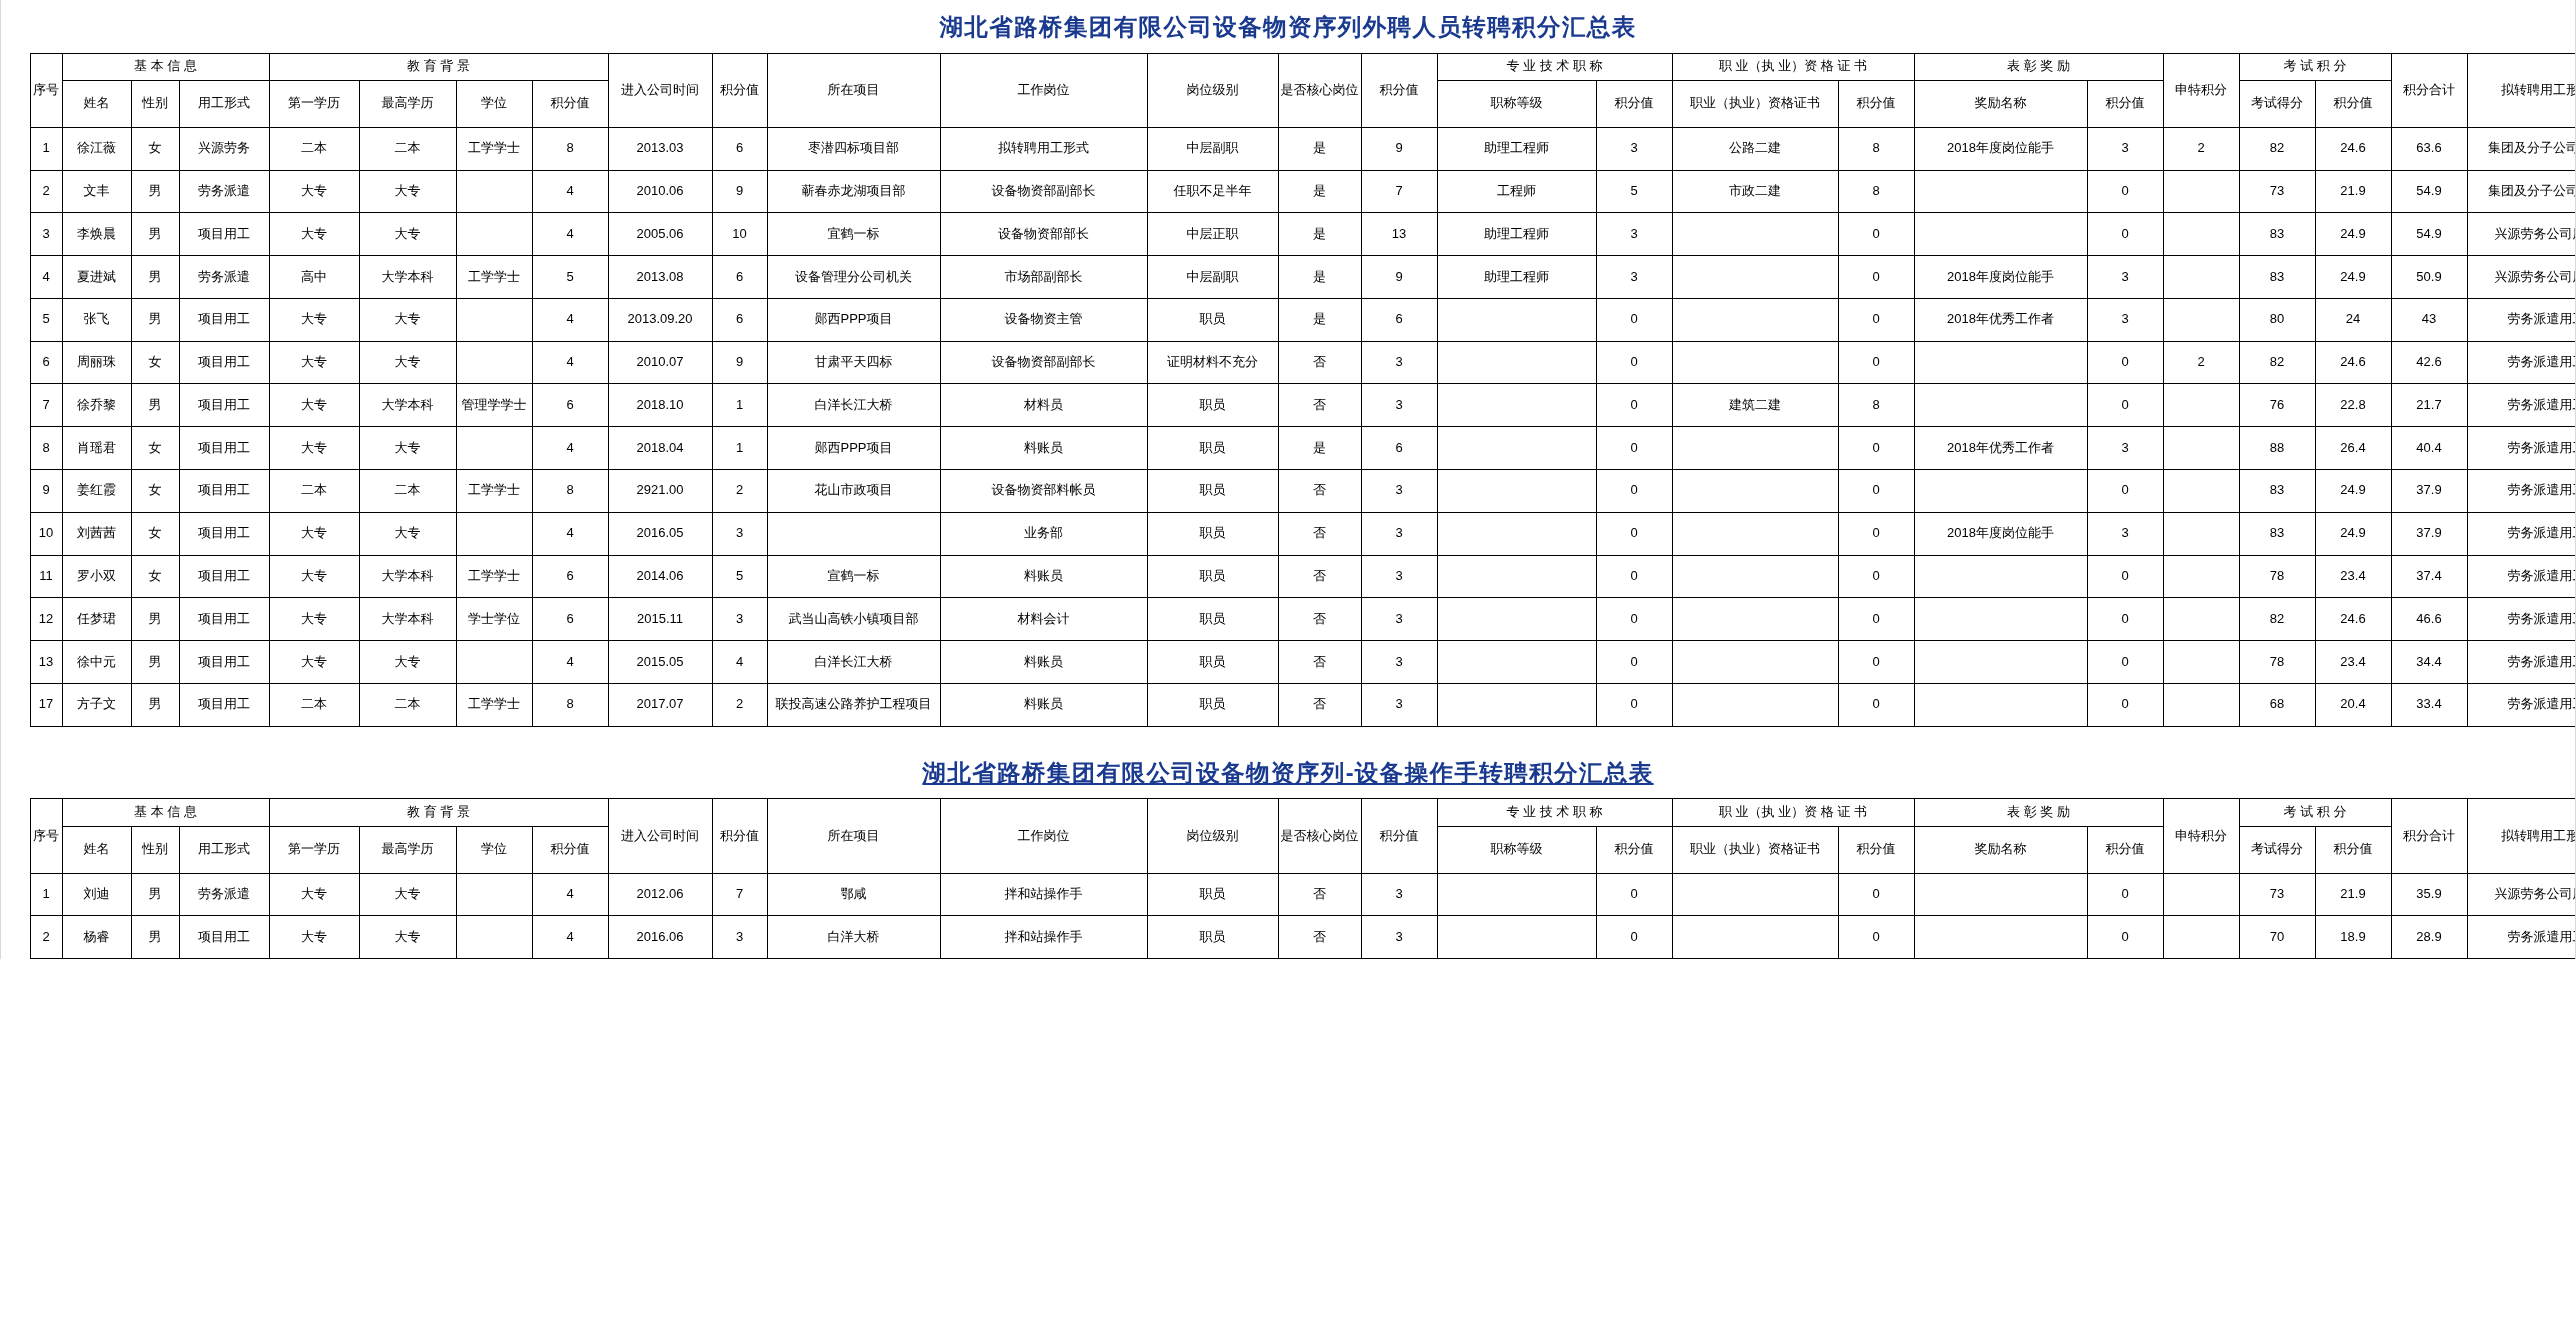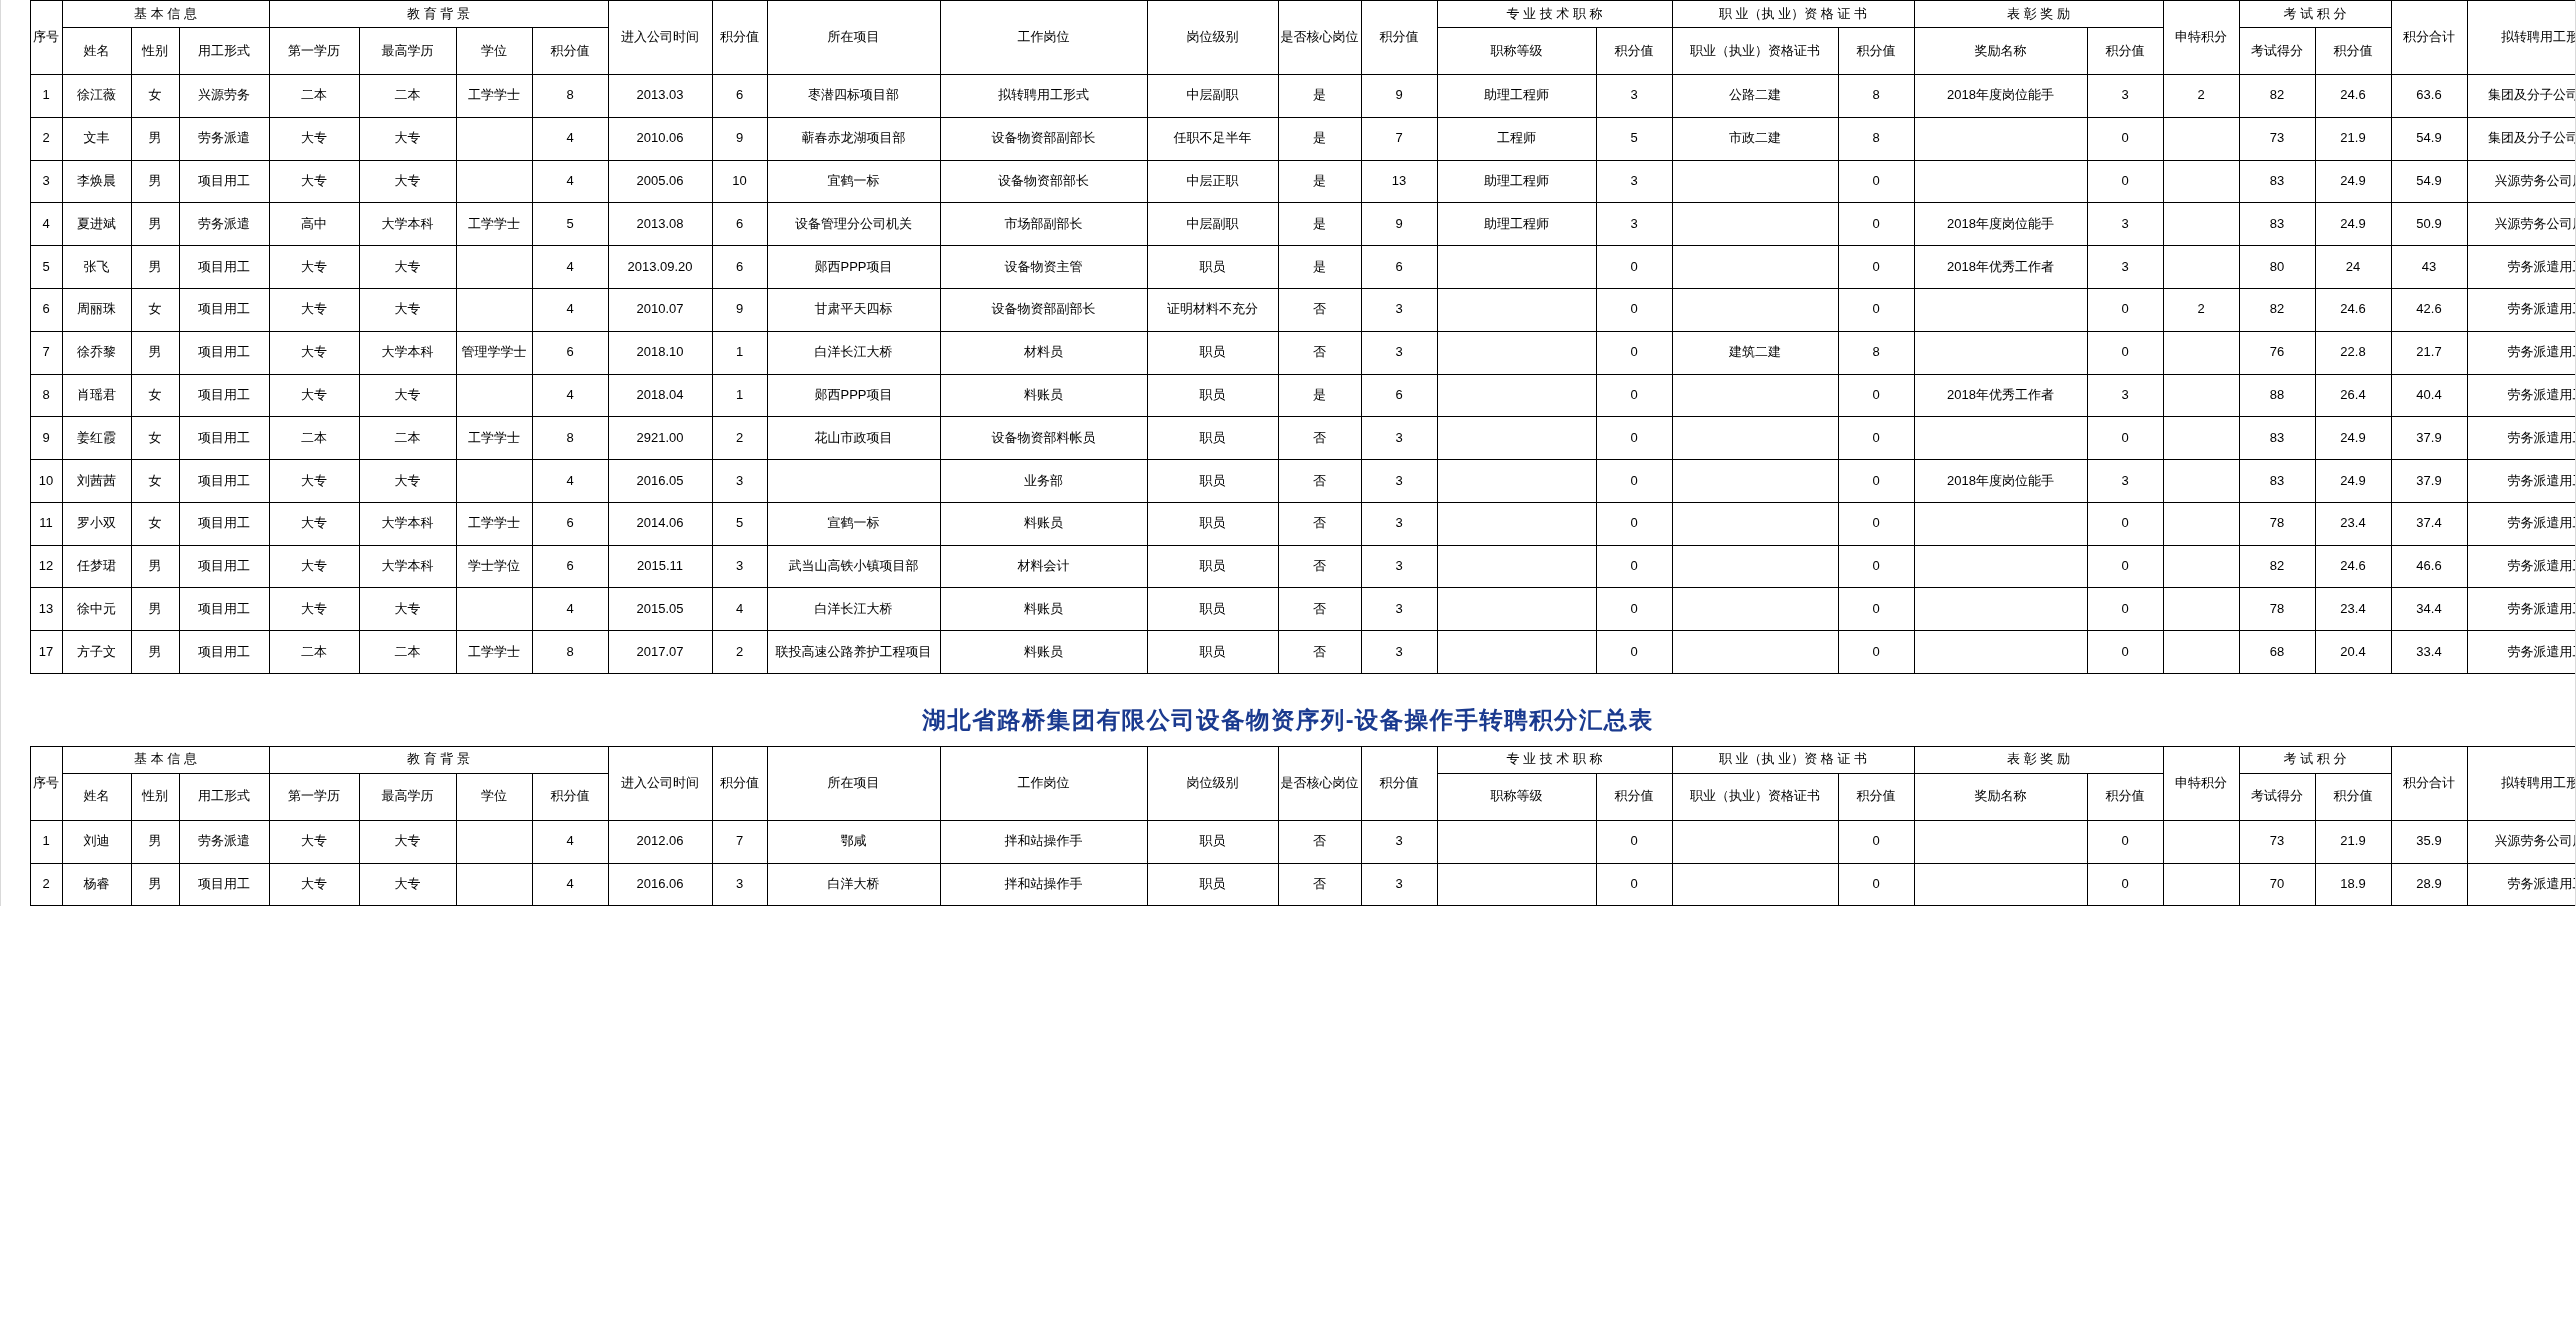--- a/index.html
+++ b/index.html
@@ -43,38 +43,39 @@
     font-weight: normal;
   }
   .hdr-top td { height: 23.5px; }
   .hdr-sub td { height: 43px; }
   .row td { height: 39px; }
   .tblwrap {
     margin: 0 auto;
     width: 2517px;
   }
   .spacer { height: 26px; }
-  .sp-title-2 { padding-top: 4.1px; }
+  .sp-title-2 { padding-top: 4.1px; text-decoration: underline; }
   .b { font-weight: bold; margin-left: 44px; }
   .side-rail {
     position: absolute;
     top: 0; bottom: 0;
     width: 0.7px;
     background: #d9d9d9;
   }
   .rail-left { left: 0; }
   .rail-right { right: 0; }
 </style>
 </head>
 <body>
 
 <div class="sheet">
   <div class="side-rail rail-left"></div>
   <div class="side-rail rail-right"></div>
 
+  <div class="doc-title">湖北省路桥集团有限公司设备物资序列外聘人员转聘积分汇总表</div>
 
   <div class="tblwrap">
     <table class="grid" width="2517">
       <colgroup>
         <col style="width:32px">
           <col style="width:69px">
           <col style="width:48px">
           <col style="width:90px">
         <col style="width:90px">
           <col style="width:97px">

